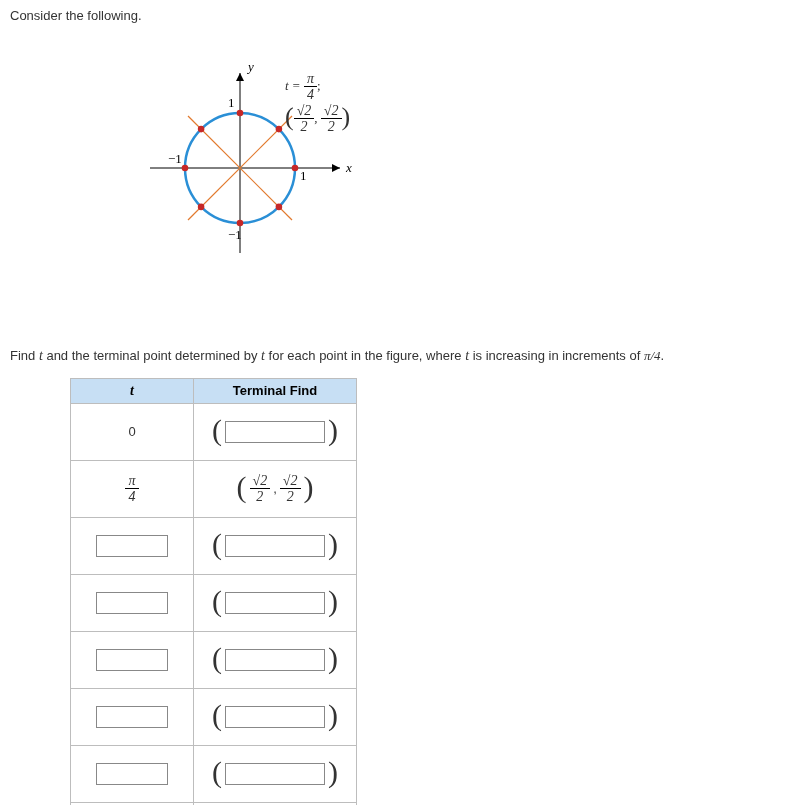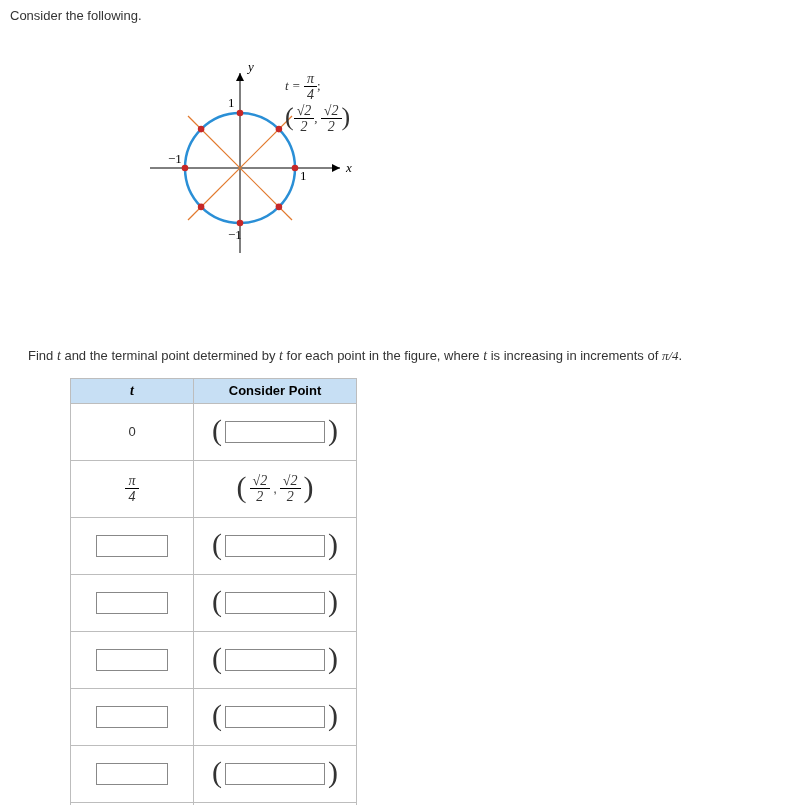--- a/index.html
+++ b/index.html
@@ -7,21 +7,21 @@
     font-size: 13px;
     color: #333;
     margin: 0;
     padding: 8px 10px;
     background: #fff;
     width: 806px;
     box-sizing: border-box;
   }
   .intro { margin-bottom: 30px; }
   .chart-wrap { margin: 4px 0 18px 120px; }
-  .question { margin: 8px 0 14px 18px; }
+  .question { margin: 8px 0 14px 0; }
   .question em, em.tvar { font-style: italic; font-family: "Times New Roman", serif; font-size:14px;}
   .pi { font-family: "Times New Roman", serif; font-style: italic; }
   table.ans {
     border-collapse: collapse;
     margin-left: 60px;
   }
   table.ans th, table.ans td {
     border: 1px solid #bdbdbd;
     text-align: center;
     vertical-align: middle;
@@ -107,21 +107,21 @@
 </div>
 
 <div class="question">
   <span>Find </span><em class="tvar">t</em><span> and the terminal point determined by </span><em class="tvar">t</em><span> for each point in the figure, where </span><em class="tvar">t</em><span> is increasing in increments of </span><span class="pi">π/4</span><span>.</span>
 </div>
 
 <table class="ans">
   <tbody>
       <tr>
     <th style="width:120px;"><em class="tvar">t</em></th>
-    <th style="width:160px;">Consider Point</th>
+    <th style="width:160px;">Terminal Find</th>
   </tr>
 
   <tr>
     <td class="tcol"><span>0</span></td>
     <td class="pcol">
           <div class="pcell-line">
       <span class="paren">(</span>
       <input class="blank big" style="">
       <span class="paren">)</span>
     </div>

